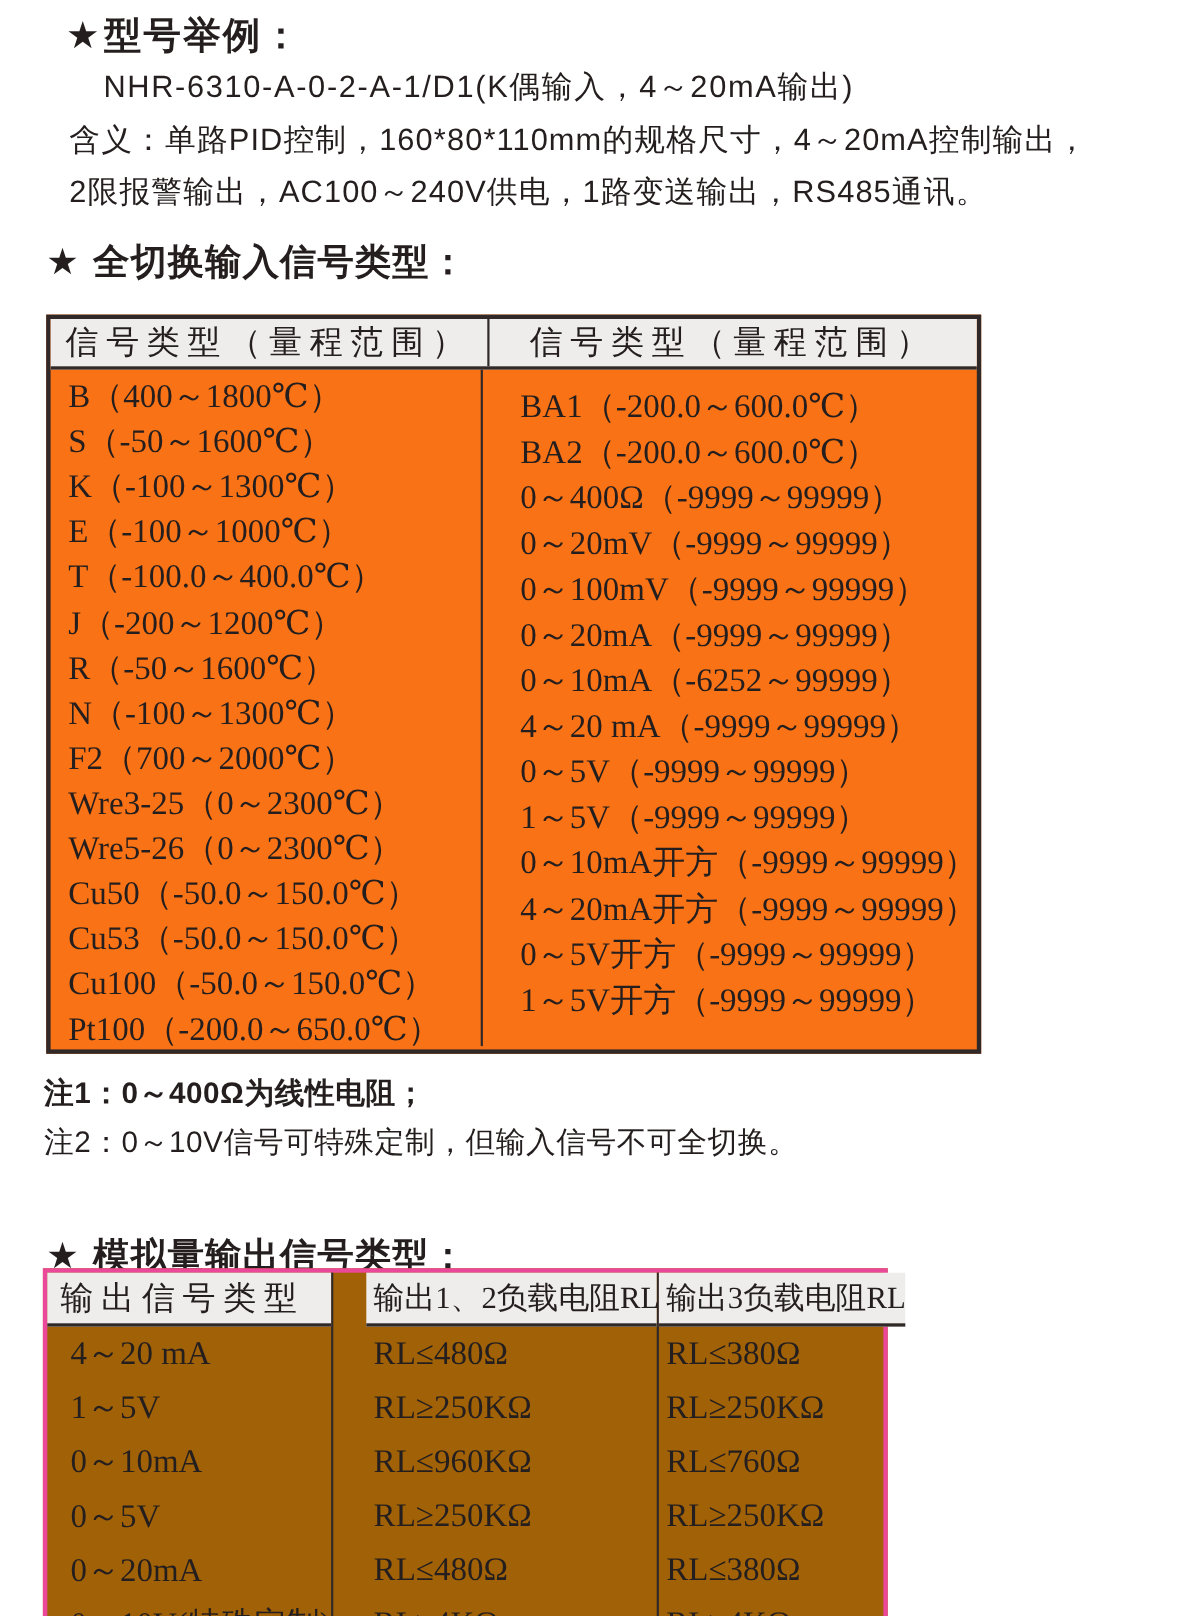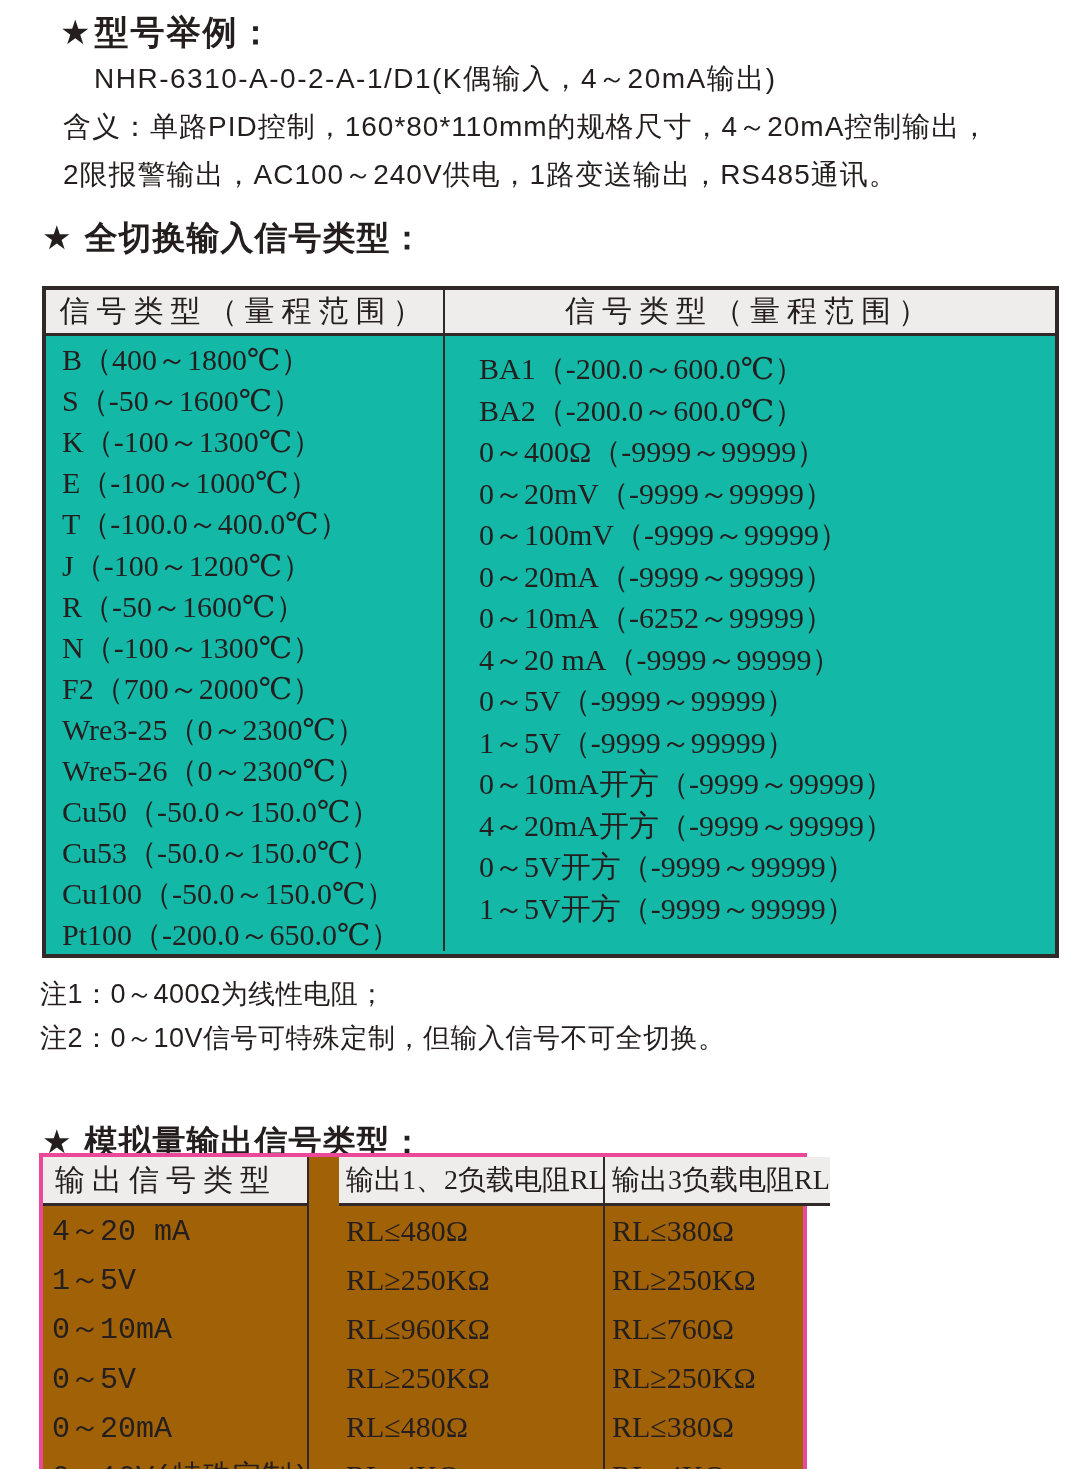--- a/index.html
+++ b/index.html
@@ -17,53 +17,53 @@
   .meaning-1{position:absolute;left:63px;top:108px;font-size:28px;letter-spacing:1px;}
   .meaning-2{position:absolute;left:63px;top:156px;font-size:28px;letter-spacing:1px;}
 
   
   .sec-title{position:absolute;font-size:33px;font-weight:bold;letter-spacing:1px;}
   .sec-title .star{margin-right:12px;}
   .sec-title.input{left:42px;top:216px;}
   .sec-title.output{left:42px;top:1096px;margin-top:24px;}
 
   
-  .t1{position:absolute;left:42px;top:286px;width:1017px;height:672px;
-      border:4px solid #312828;box-sizing:border-box;background:#14b8a6;}
+  .t1{position:absolute;left:42px;top:286px;width:850px;height:672px;
+      border:4px solid #312828;box-sizing:border-box;background:#f97316;}
   .t1-head{display:flex;height:46px;background:#efedec;border-bottom:3px solid #312828;box-sizing:border-box;}
   .t1-th{display:flex;align-items:center;justify-content:center;
          font-size:30px;letter-spacing:7px;box-sizing:border-box;}
   .t1-th.l{width:399px;border-right:2px solid #312828;}
   .t1-th.r{flex:1;}
   .t1-body{display:flex;height:615px;box-sizing:border-box;gap:12px;}
   .t1-col{box-sizing:border-box;}
   .t1-col.l{width:399px;border-right:2px solid #312828;padding:4px 0 0 16px;}
   .t1-col.r{flex:1;padding:13px 0 0 22px;}
   .t1-line{height:41.1px;display:flex;align-items:center;font-size:30px;white-space:nowrap;}
   .t1-col.r .t1-line{height:41.5px;}
 
   
   .note{position:absolute;left:40px;font-size:27px;letter-spacing:0.5px;}
-  .note.n1{top:976px;}
+  .note.n1{top:976px;font-weight:bold;}
   .note.n2{top:1020px;}
 
   
   .t2{position:absolute;left:39px;top:1153px;width:768px;height:352px;
       border:4px solid #ec4899;box-sizing:border-box;background:#a16207;display:flex;}
   .t2-col{display:flex;flex-direction:column;box-sizing:border-box;}
   .t2-col.c0{width:266px;border-right:2px solid #312828;}
   .t2-col.c1{width:266px;border-right:2px solid #312828;margin-left:30px;}
   .t2-col.c2{flex:1;}
   .t2-head{height:49px;background:#efedec;border-bottom:3px solid #312828;
            display:flex;align-items:center;font-size:28px;box-sizing:border-box;
            padding-left:7px;white-space:nowrap;}
   .t2-col.c0 .t2-head{letter-spacing:7px;padding-left:12px;font-size:30px;}
   .t2-cell{flex:1;display:flex;align-items:center;font-size:30px;padding-left:7px;
            box-sizing:border-box;white-space:nowrap;}
-  .t2-col.c0 .t2-cell{padding-left:9px;font-family:Liberation Mono, monospace;}
+  .t2-col.c0 .t2-cell{padding-left:21px;}
 </style>
 </head>
 <body>
 
 <div class="sheet">
 
   <div class="doc-title">
     <span class="star">★</span><span>型号举例：</span>
   </div>
   <div class="model-line">NHR-6310-A-0-2-A-1/D1(K偶输入，4～20mA输出)</div>
@@ -79,21 +79,21 @@
       <div class="t1-th l">信号类型（量程范围）</div>
       <div class="t1-th r">信号类型（量程范围）</div>
     </div>
     <div class="t1-body">
       <div class="t1-col l">
         <div class="t1-line">B（400～1800℃）</div>
         <div class="t1-line">S（-50～1600℃）</div>
         <div class="t1-line">K（-100～1300℃）</div>
         <div class="t1-line">E（-100～1000℃）</div>
         <div class="t1-line">T（-100.0～400.0℃）</div>
-        <div class="t1-line">J（-100～1200℃）</div>
+        <div class="t1-line">J（-200～1200℃）</div>
         <div class="t1-line">R（-50～1600℃）</div>
         <div class="t1-line">N（-100～1300℃）</div>
         <div class="t1-line">F2（700～2000℃）</div>
         <div class="t1-line">Wre3-25（0～2300℃）</div>
         <div class="t1-line">Wre5-26（0～2300℃）</div>
         <div class="t1-line">Cu50（-50.0～150.0℃）</div>
         <div class="t1-line">Cu53（-50.0～150.0℃）</div>
         <div class="t1-line">Cu100（-50.0～150.0℃）</div>
         <div class="t1-line">Pt100（-200.0～650.0℃）</div>
       </div>

